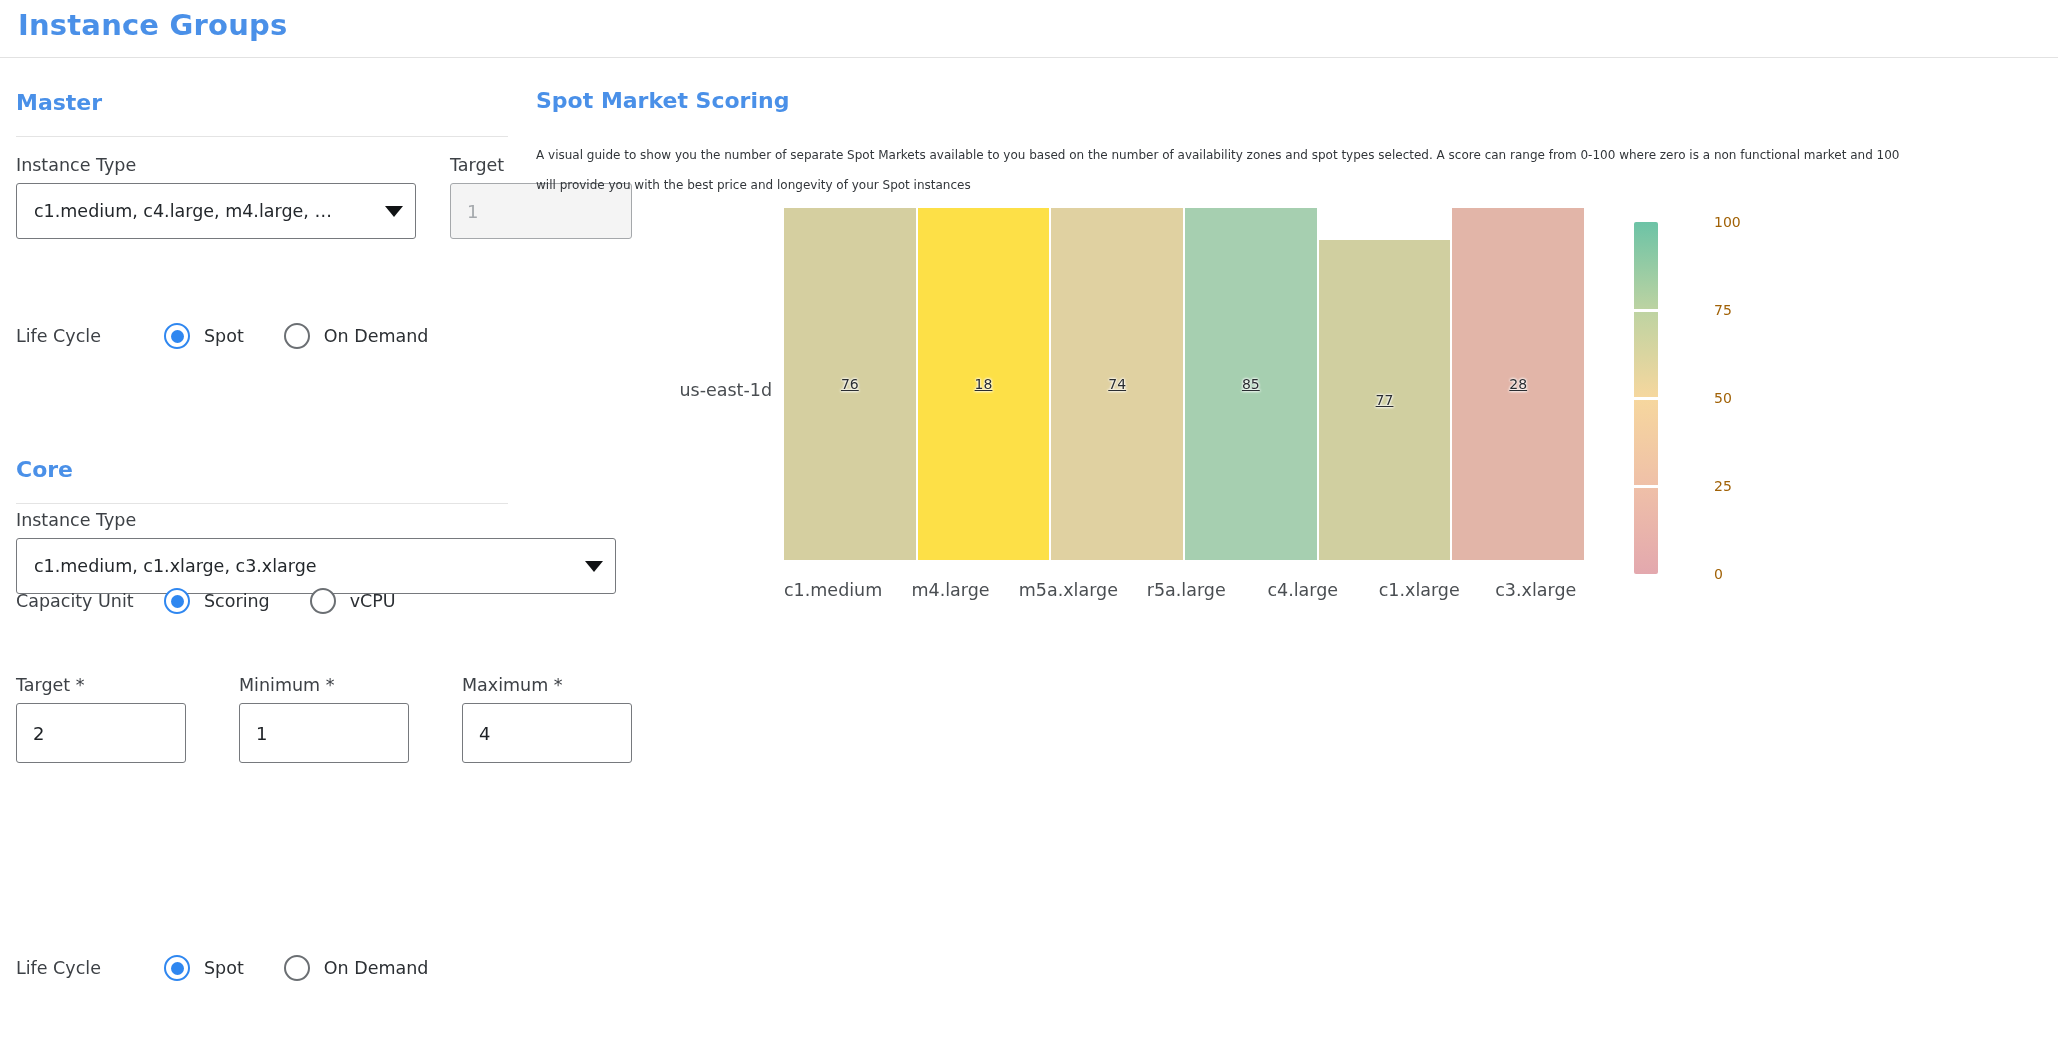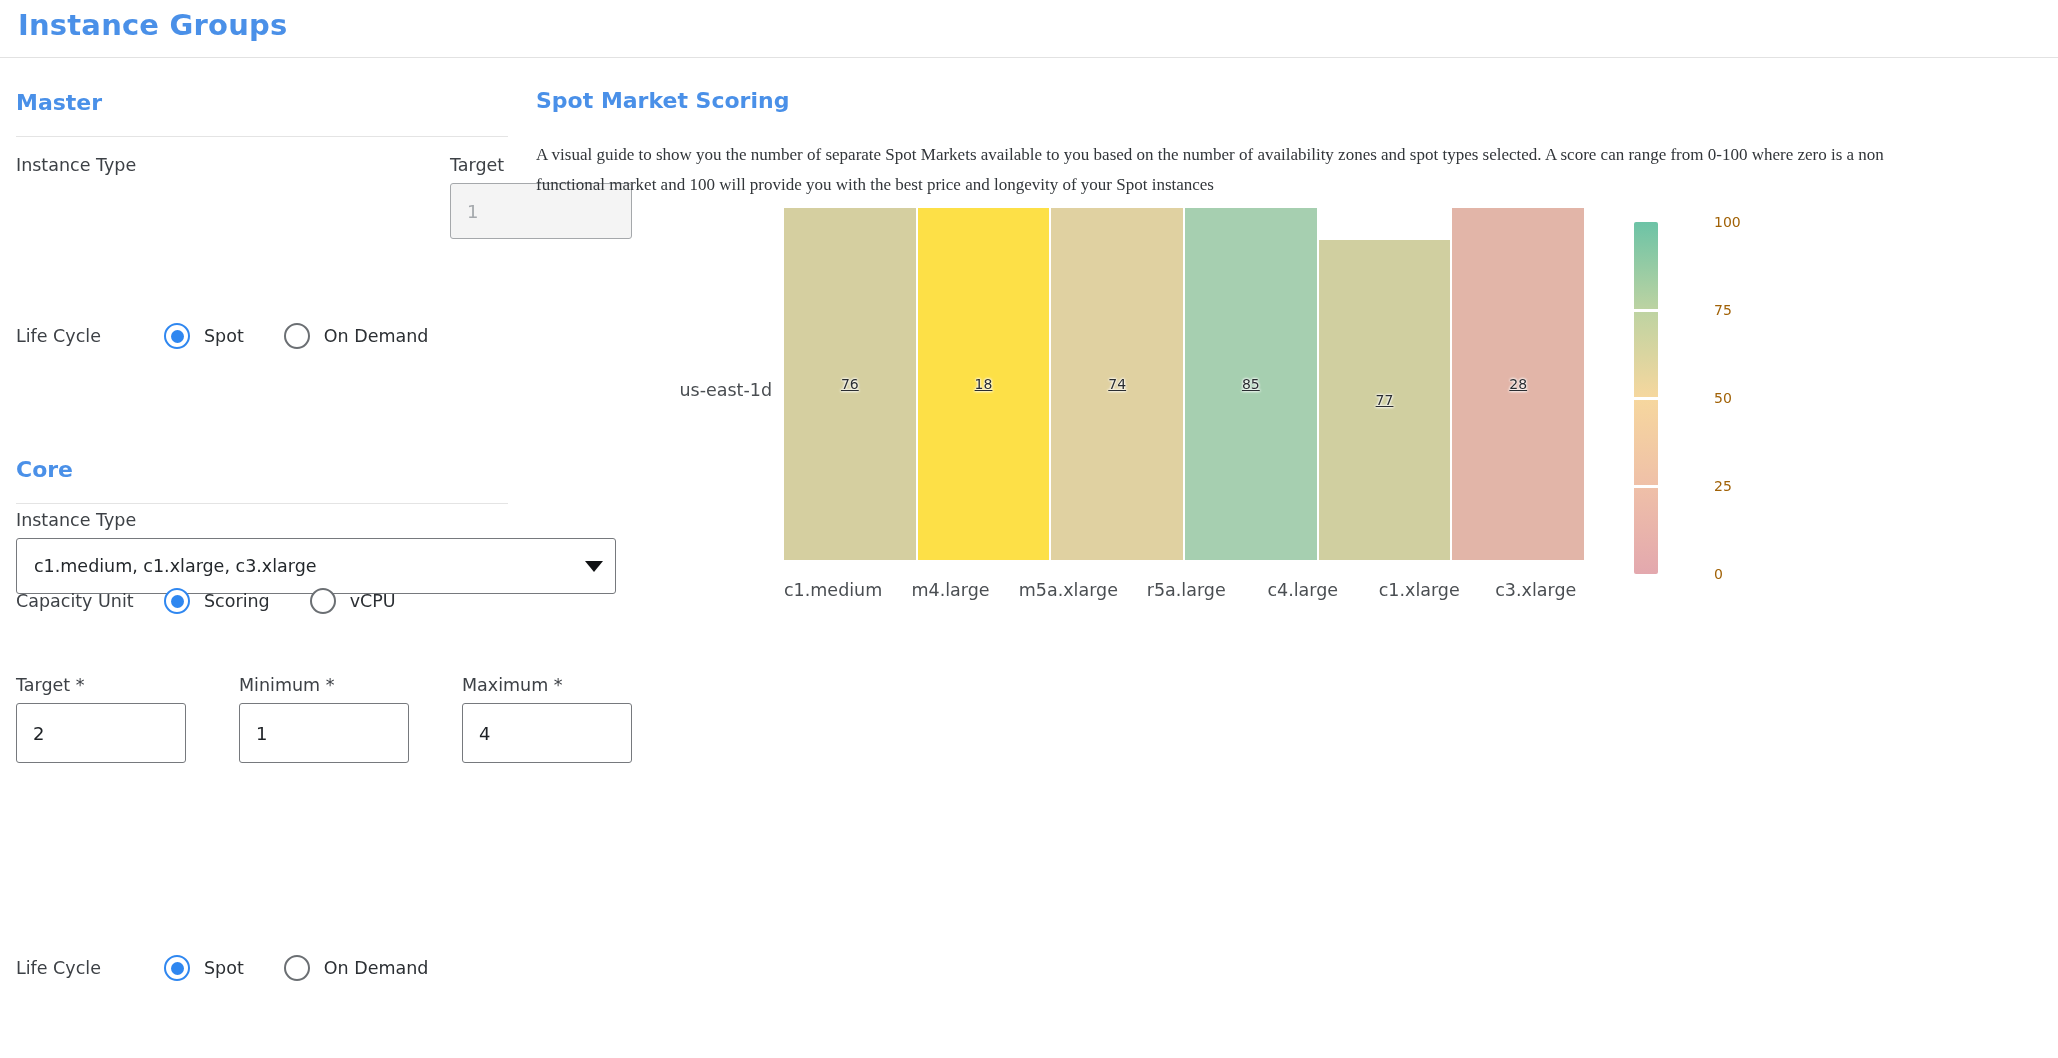--- a/index.html
+++ b/index.html
@@ -79,21 +79,21 @@
   .radio-item .rtext { font-size: 17.5px; color: #2b2f33; margin-left: 14px; white-space: nowrap; }
 
   
   .right-col { position: absolute; left: 700px; top: 58px; width: 1358px; height: 1000px; }
   .panel-title {
     position: absolute; left: -164px; top: 30px;
     font-size: 22px; font-weight: 600; color: #4a90e8;
   }
   .panel-desc {
     position: absolute; left: -164px; top: 82px; width: 1374px;
-    font-size: 17px; line-height: 30px; color: #32363a; font-family: Liberation Serif, serif;
+    font-size: 12px; line-height: 30px; color: #32363a;
   }
 
   
   .chart { position: absolute; left: -164px; top: 150px; width: 1374px; height: 420px; }
   .hm-rowlabel {
     position: absolute; left: 0px; top: 172px; width: 236px; text-align: right;
     font-size: 17.5px; color: #4a4e52;
   }
   .hm-grid {
     position: absolute; left: 248px; top: 0px; width: 800px; height: 352px;
@@ -140,20 +140,24 @@
 
   <div class="page-title">Instance Groups</div>
   <div class="title-rule"></div>
 
   <div class="left-col">
 
     <div class="section-head" style="left:16px; top:32px;">Master</div>
     <div class="section-rule" style="top:78px;"></div>
 
     <div class="field-label" style="left:16px; top:97px;">Instance Type</div>
+    <div class="select-box" style="left:16px; top:125px; width:400px; height:56px;">
+      <span class="sel-text">c1.medium, c4.large, m4.large, …</span>
+      <span class="caret"></span>
+    </div>
 
     <div class="field-label" style="left:450px; top:97px;">Target</div>
     <div class="input-box disabled" style="left:450px; top:125px; width:182px; height:56px;">1</div>
 
     <div class="radio-row" style="left:16px; top:265px;">
       <span class="rlabel">Life Cycle</span>
       <span class="radio-item">
         <span class="radio checked"></span>
         <span class="rtext">Spot</span>
       </span>

